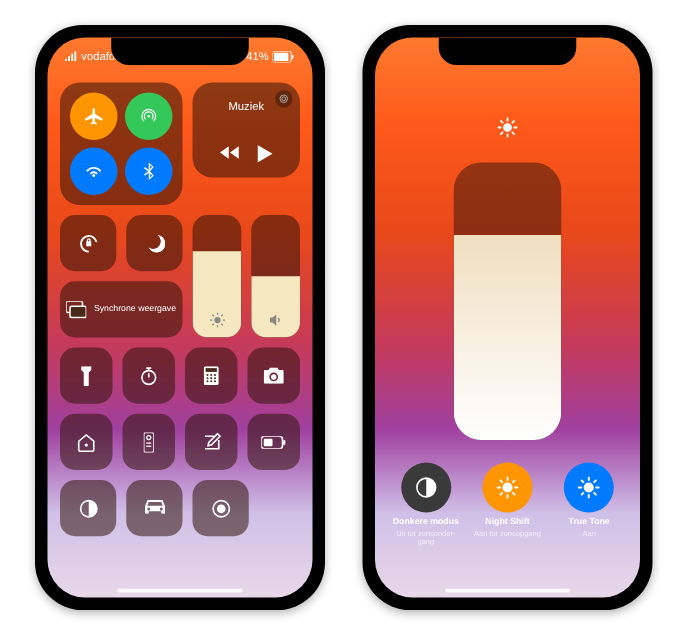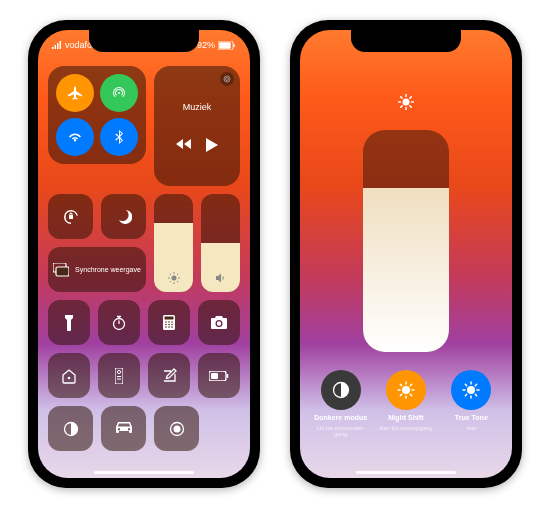--- a/index.html
+++ b/index.html
@@ -7,21 +7,21 @@
 .phone{width:232px;height:468px;background:#000;border-radius:38px;padding:10px;position:relative;box-shadow:0 2px 8px rgba(0,0,0,0.3)}
 .screen{width:100%;height:100%;border-radius:30px;overflow:hidden;position:relative;background:linear-gradient(180deg,#ff7a2e 0%,#ff5a1a 15%,#e8481a 35%,#c43a5a 55%,#a040a0 70%,#d0c0e8 85%,#e8d8e8 100%)}
 .notch{position:absolute;top:0;left:50%;transform:translateX(-50%);width:110px;height:22px;background:#000;border-radius:0 0 14px 14px;z-index:100}
 .status{position:absolute;top:10px;left:0;right:0;display:flex;justify-content:space-between;padding:0 14px;color:#fff;font-size:9px;font-weight:500;z-index:50}
 .status-l{display:flex;align-items:center;gap:3px}
 .status-r{display:flex;align-items:center;gap:3px}
 .cc{position:absolute;top:36px;left:10px;right:10px;bottom:10px}
 .row{display:flex;gap:8px;margin-bottom:8px}
 .panel{background:rgba(50,20,10,0.55);border-radius:16px;display:flex;flex-wrap:wrap;align-content:center;justify-content:center;padding:6px;gap:6px}
 .conn{width:98px;height:98px}
-.music{flex:1;height:120px;position:relative;padding:8px}
+.music{flex:1;height:76px;position:relative;padding:8px}
 .circ{width:38px;height:38px;border-radius:50%;display:flex;align-items:center;justify-content:center;color:#fff}
 .c-or{background:#ff9500}.c-gn{background:#34c759}.c-bl{background:#007aff}
 .tile{width:45px;height:45px;background:rgba(50,20,10,0.55);border-radius:12px;display:flex;align-items:center;justify-content:center;color:#fff}
 .tile-w{width:98px;flex-direction:row;gap:6px;font-size:7px;line-height:1.1}
 .slider{width:45px;height:98px;background:rgba(50,20,10,0.55);border-radius:12px;position:relative;overflow:hidden}
 .slider-fill{position:absolute;bottom:0;left:0;right:0;background:#f5e8c0}
 .slider-ico{position:absolute;bottom:8px;left:50%;transform:translateX(-50%);color:#888;font-size:11px}
 .music-t{color:#fff;font-size:9px;text-align:center;margin-top:2px}
 .music-air{position:absolute;top:6px;right:6px;width:14px;height:14px;border-radius:50%;background:rgba(0,0,0,0.3);display:flex;align-items:center;justify-content:center;font-size:7px;color:#aaa}
 .music-ctl{display:flex;justify-content:center;gap:14px;margin-top:20px;color:#fff}
@@ -49,21 +49,21 @@
           </svg>
         <span>vodafone NL</span>
         <svg width="10" height="8" viewBox="0 0 10 8">
             <path fill="#fff" d="M5 7.5a1 1 0 100-2 1 1 0 000 2zM5 4a3 3 0 012.5 1.3l-1-.9A2 2 0 005 4a2 2 0 00-1.5.4l-1 .9A3 3 0 015 4zM5 1.5a5.5 5.5 0 014.5 2.3l-1 .9A4 4 0 005 3a4 4 0 00-3.5 1.7l-1-.9A5.5 5.5 0 015 1.5z"></path>
           </svg>
       </div>
       <div class="status-r">
         <svg width="7" height="7" viewBox="0 0 7 7">
             <path fill="#fff" d="M0 3.5L7 0 3.5 7 3 4z"></path>
           </svg>
-        <span>92%</span>
+        <span>41%</span>
         <svg width="18" height="9" viewBox="0 0 18 9">
             <rect x="0" y="0" width="15" height="9" rx="2" fill="none" stroke="#fff" stroke-width="0.8"></rect>
             <rect x="1.2" y="1.2" width="11.5" height="6.6" rx="1" fill="#fff"></rect>
             <rect x="15.5" y="3" width="1.3" height="3" rx="0.6" fill="#fff"></rect>
           </svg>
       </div>
     </div>
 
     <div class="cc">
       <div class="row">

